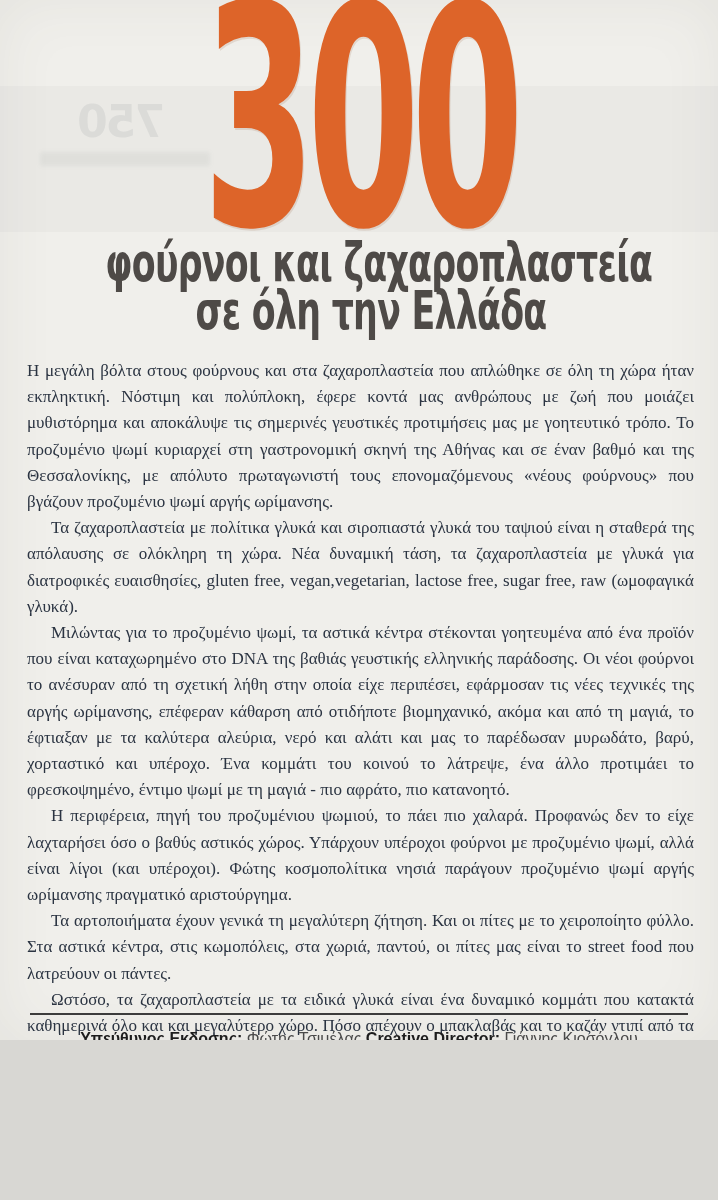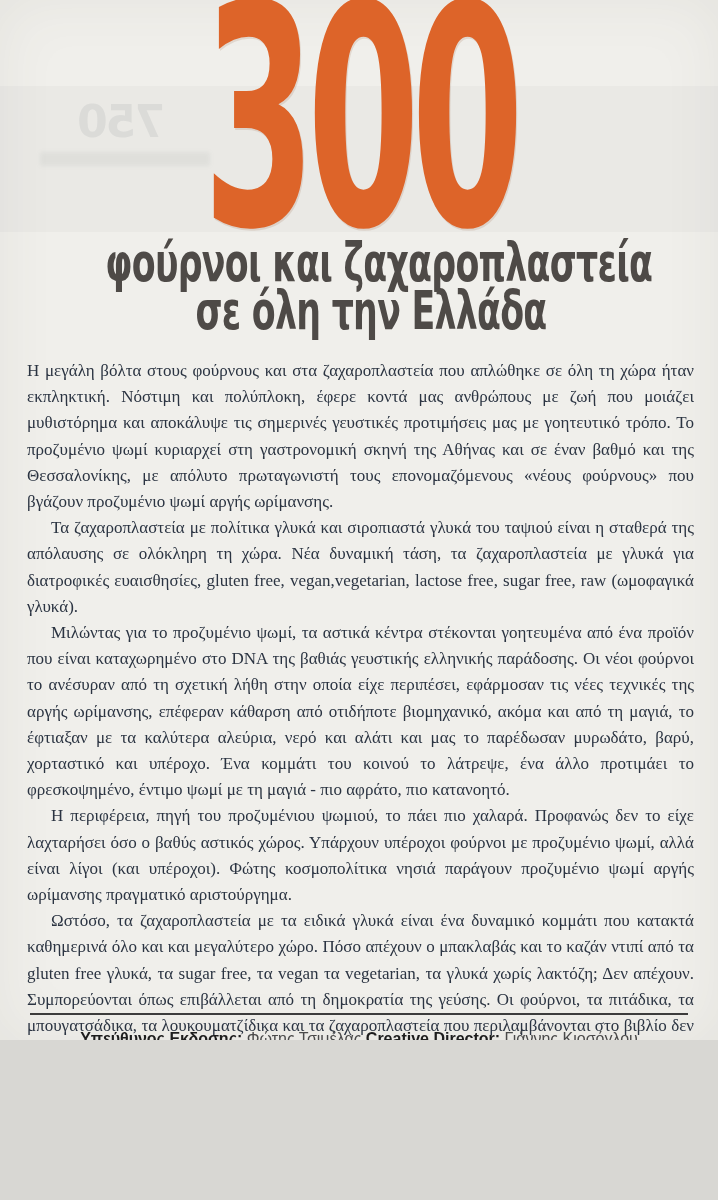--- a/index.html
+++ b/index.html
@@ -143,20 +143,21 @@
     <span class="hl">φούρνοι και ζαχαροπλαστεία</span>
     <span class="hl">σε όλη την Ελλάδα</span>
   </div>
 
   <div class="article">
 
   <p class="first">Η μεγάλη βόλτα στους φούρνους και στα ζαχαροπλαστεία που απλώθηκε σε όλη τη χώρα ήταν εκπληκτική. Νόστιμη και πολύπλοκη, έφερε κοντά μας ανθρώπους με ζωή που μοιάζει μυθιστόρημα και αποκάλυψε τις σημερινές γευστικές προτιμήσεις μας με γοητευτικό τρόπο. Το προζυμένιο ψωμί κυριαρχεί στη γαστρονομική σκηνή της Αθήνας και σε έναν βαθμό και της Θεσσαλονίκης, με απόλυτο πρωταγωνιστή τους επονομαζόμενους «νέους φούρνους» που βγάζουν προζυμένιο ψωμί αργής ωρίμανσης.</p>
       <p>Τα ζαχαροπλαστεία με πολίτικα γλυκά και σιροπιαστά γλυκά του ταψιού είναι η σταθερά της απόλαυσης σε ολόκληρη τη χώρα. Νέα δυναμική τάση, τα ζαχαροπλαστεία με γλυκά για διατροφικές ευαισθησίες, gluten free, vegan,vegetarian, lactose free, sugar free, raw (ωμοφαγικά γλυκά).</p>
       <p>Μιλώντας για το προζυμένιο ψωμί, τα αστικά κέντρα στέκονται γοητευμένα από ένα προϊόν που είναι καταχωρημένο στο DNA της βαθιάς γευστικής ελληνικής παράδοσης. Οι νέοι φούρνοι το ανέσυραν από τη σχετική λήθη στην οποία είχε περιπέσει, εφάρμοσαν τις νέες τεχνικές της αργής ωρίμανσης, επέφεραν κάθαρση από οτιδήποτε βιομηχανικό, ακόμα και από τη μαγιά, το έφτιαξαν με τα καλύτερα αλεύρια, νερό και αλάτι και μας το παρέδωσαν μυρωδάτο, βαρύ, χορταστικό και υπέροχο. Ένα κομμάτι του κοινού το λάτρεψε, ένα άλλο προτιμάει το φρεσκοψημένο, έντιμο ψωμί με τη μαγιά - πιο αφράτο, πιο κατανοητό.</p>
       <p>Η περιφέρεια, πηγή του προζυμένιου ψωμιού, το πάει πιο χαλαρά. Προφανώς δεν το είχε λαχταρήσει όσο ο βαθύς αστικός χώρος. Υπάρχουν υπέροχοι φούρνοι με προζυμένιο ψωμί, αλλά είναι λίγοι (και υπέροχοι). Φώτης κοσμοπολίτικα νησιά παράγουν προζυμένιο ψωμί αργής ωρίμανσης πραγματικό αριστούργημα.</p>
+      <p>Τα αρτοποιήματα έχουν γενικά τη μεγαλύτερη ζήτηση. Και οι πίτες με το χειροποίητο φύλλο. Στα αστικά κέντρα, στις κωμοπόλεις, στα χωριά, παντού, οι πίτες μας είναι το street food που λατρεύουν οι πάντες.</p>
       <p>Ωστόσο, τα ζαχαροπλαστεία με τα ειδικά γλυκά είναι ένα δυναμικό κομμάτι που κατακτά καθημερινά όλο και και μεγαλύτερο χώρο. Πόσο απέχουν ο μπακλαβάς και το καζάν ντιπί από τα gluten free γλυκά, τα sugar free, τα vegan τα vegetarian, τα γλυκά χωρίς λακτόζη; Δεν απέχουν. Συμπορεύονται όπως επιβάλλεται από τη δημοκρατία της γεύσης. Οι φούρνοι, τα πιτάδικα, τα μπουγατσάδικα, τα λουκουματζίδικα και τα ζαχαροπλαστεία που περιλαμβάνονται στο βιβλίο δεν είναι τα άπαντα των καλυτέρων της χώρας.</p>
     </div>
 
   <div class="credits">
     <div>
         <div><b>Υπεύθυνος Εκδοσης:</b><span> Φώτης Τσιμέλας</span><b> Creative Director:</b><span> Γιάννης Κιοσόγλου</span></div>
         <div><b>Κείμενα-Έρευνα:</b><span> Ατελιέ Τζίτζη</span><b> Art Director:</b><span> Λάμπης Σιδέρης</span><b> Υπεύθυνος Βαρελά:</b><span> Γιώργος Υπεύθυνος</span></div>
       </div>
   </div>
 

